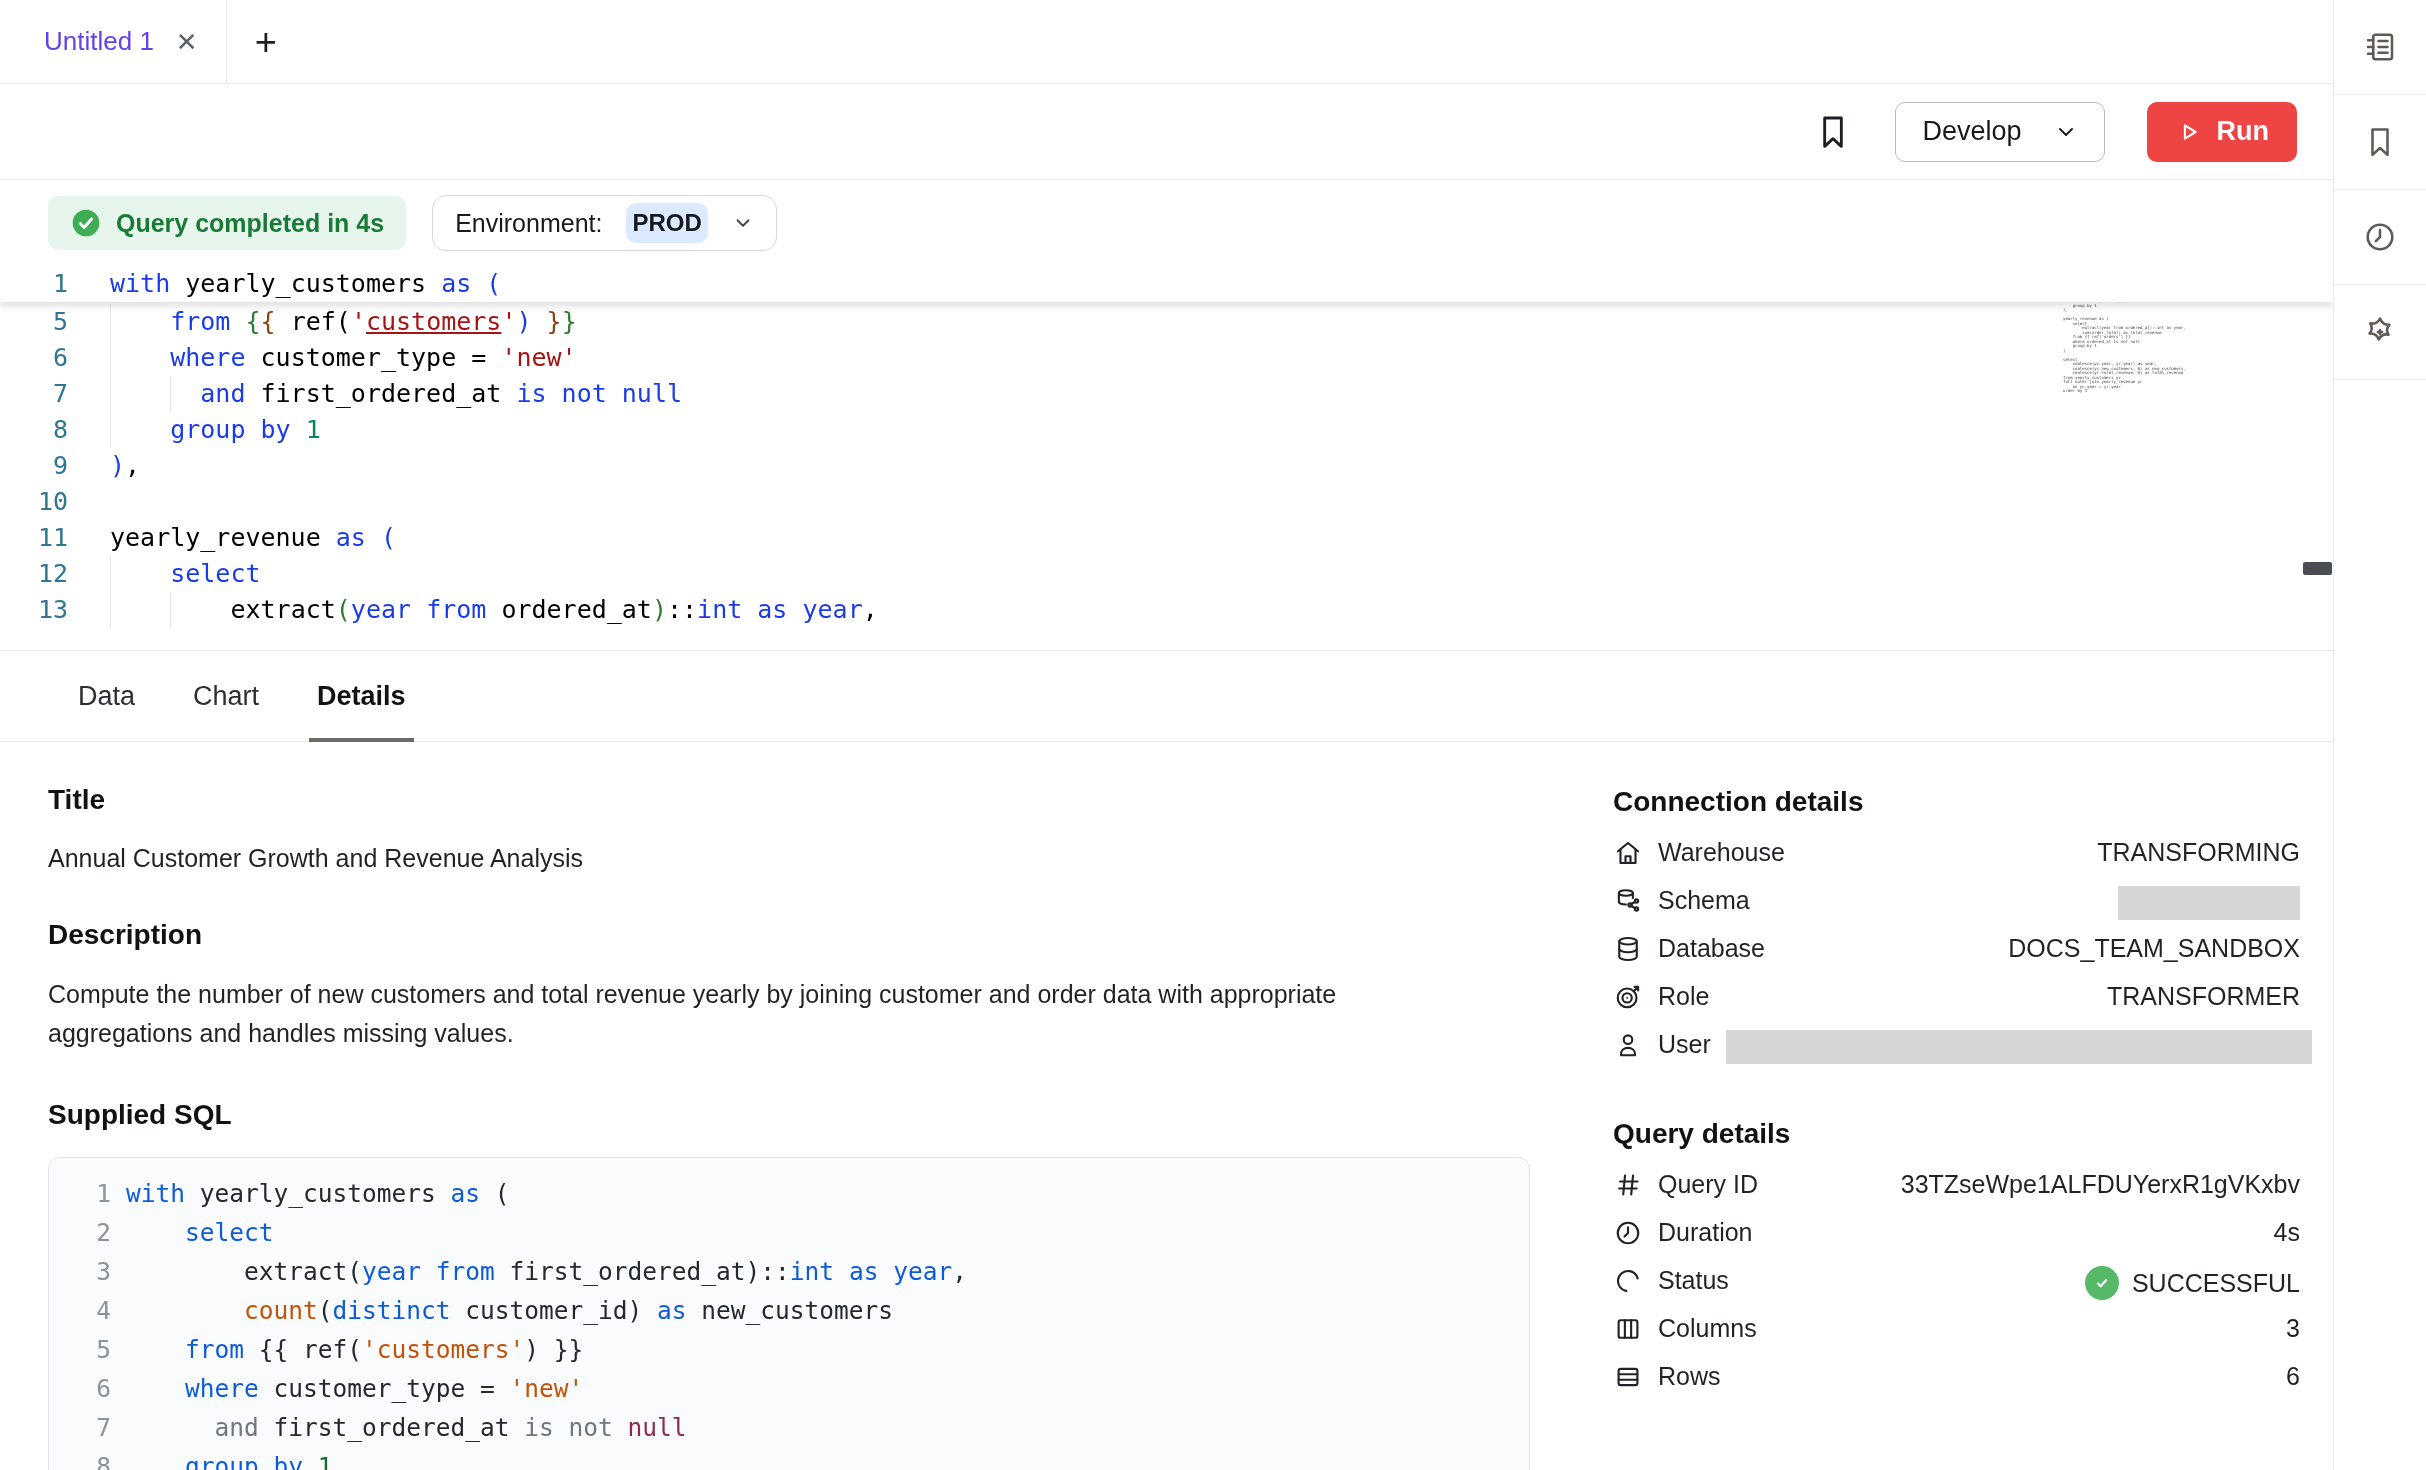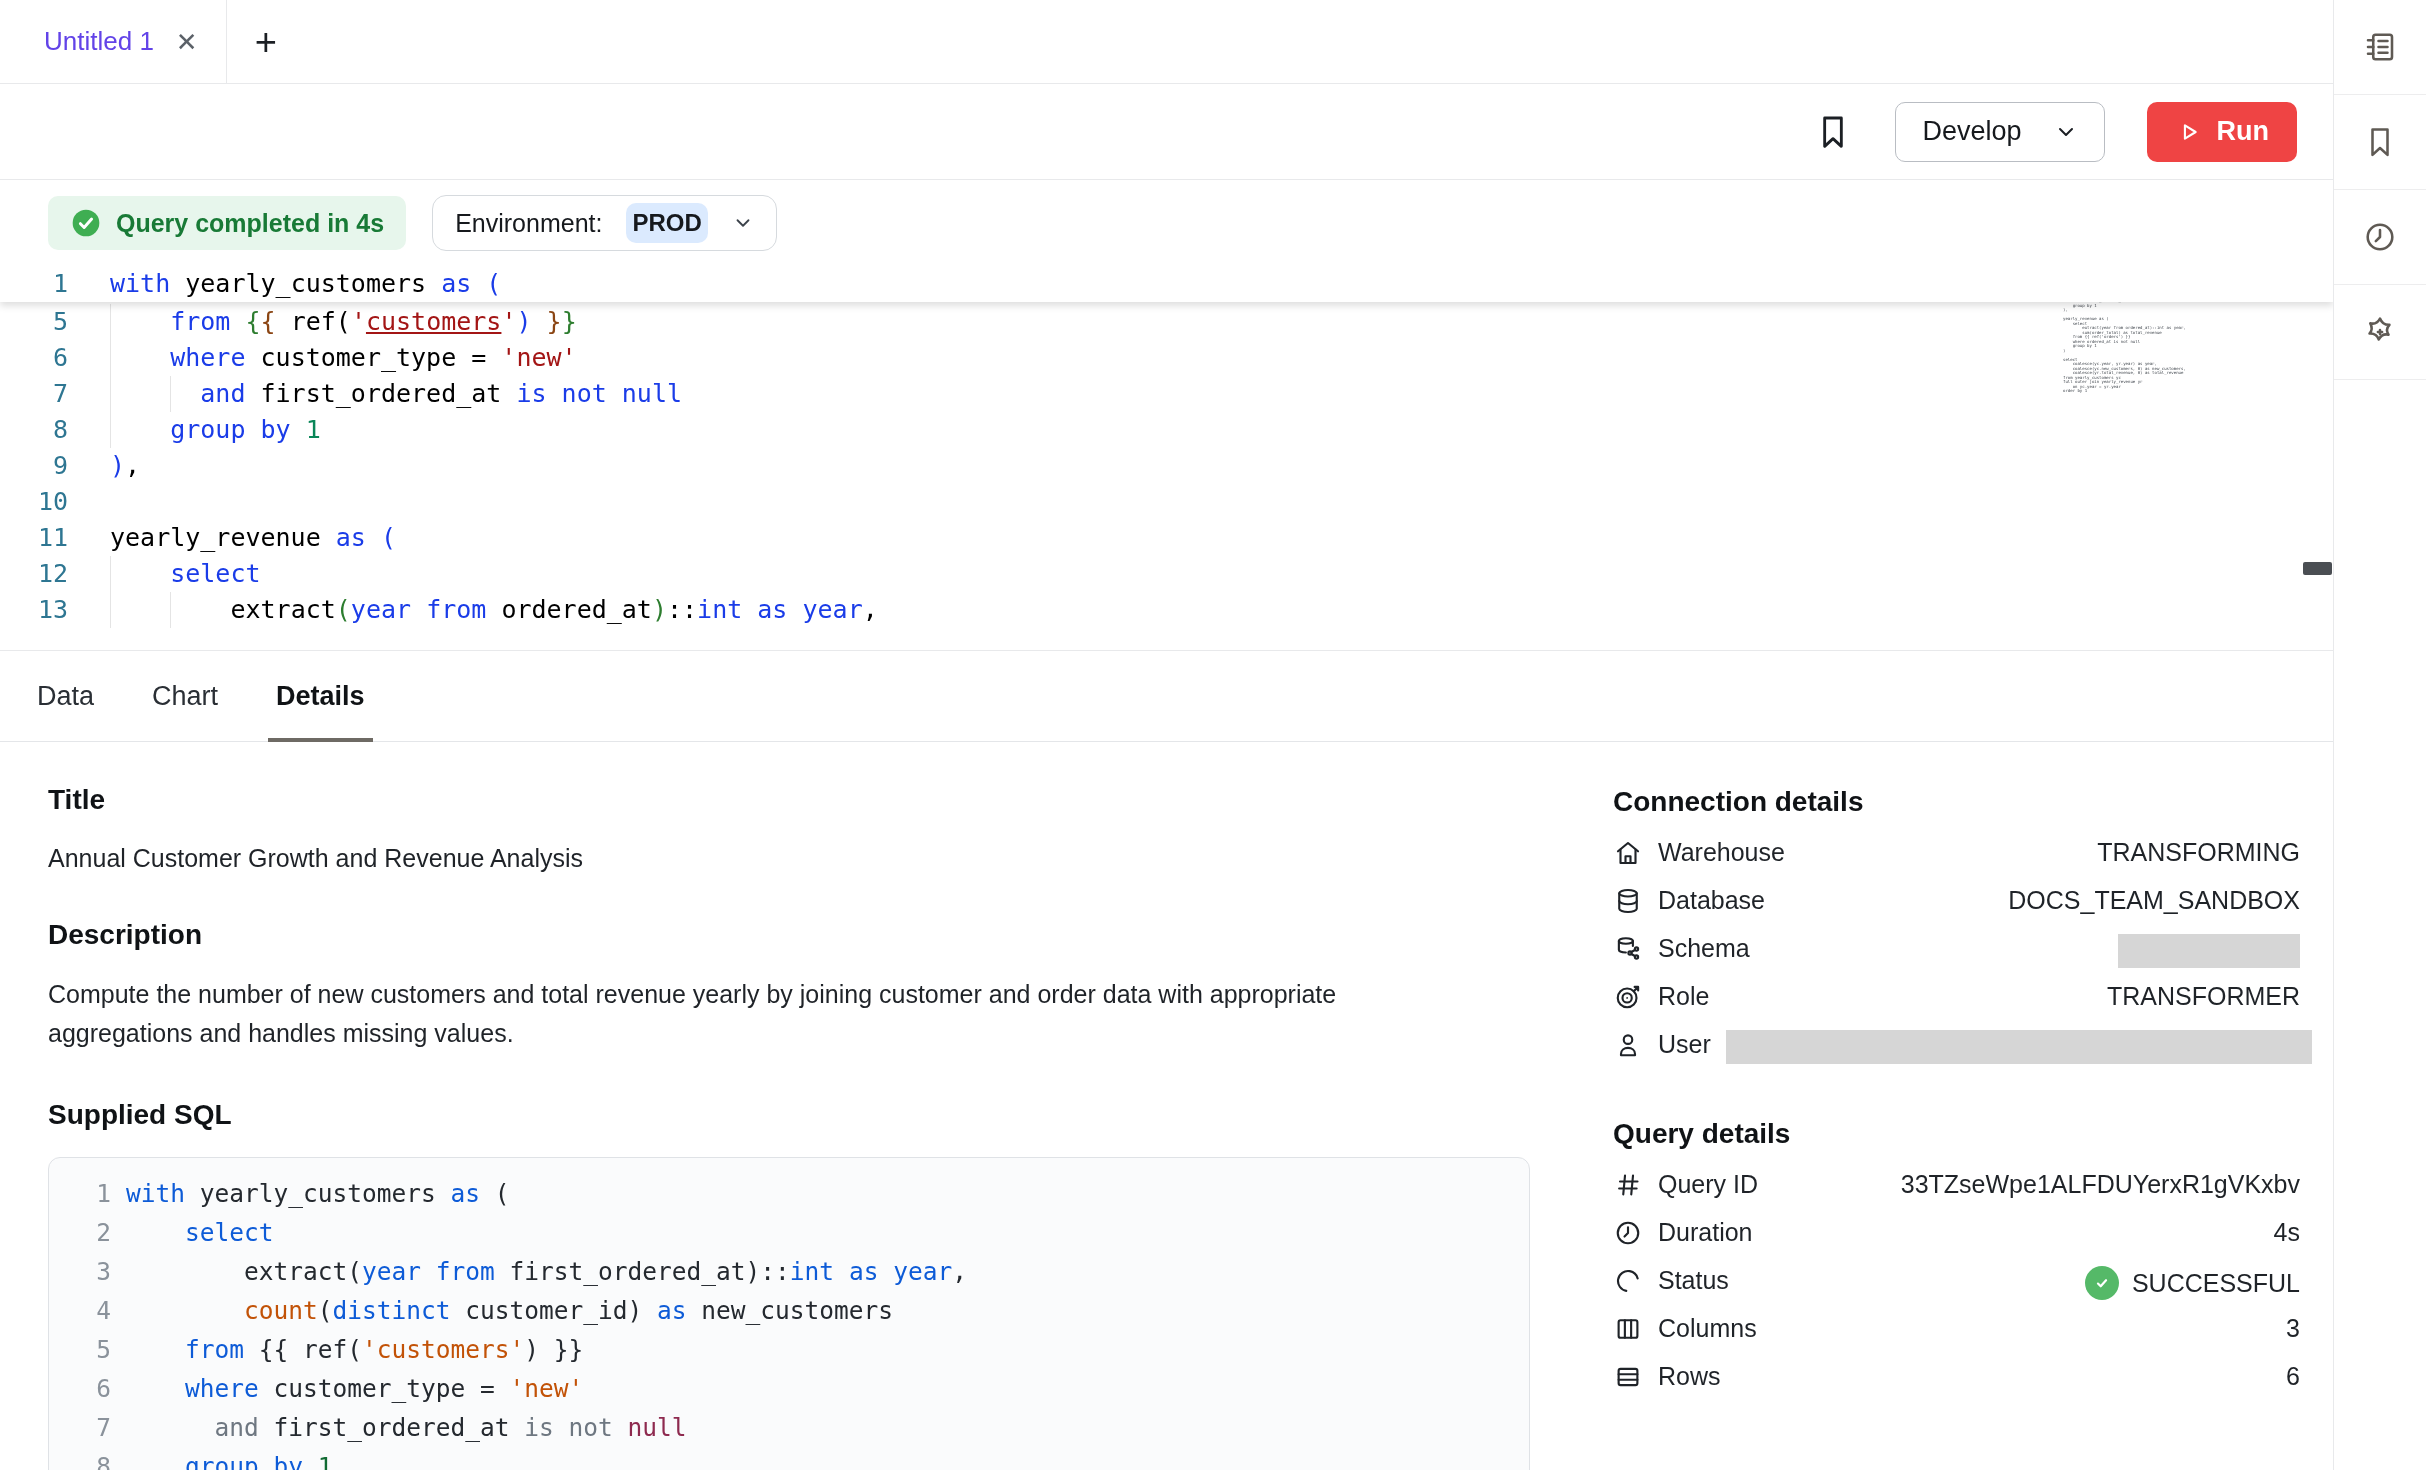--- a/index.html
+++ b/index.html
@@ -32,21 +32,21 @@
   .guide{position:absolute;top:0;bottom:0;width:0;border-left:1px solid #e4e4e4}
   .sticky{position:relative;z-index:2;background:#fff;box-shadow:0 4px 7px rgba(0,0,0,.13)}
   .sticky-wrap{margin-bottom:2px}
   .tk-k{color:#1a3ce8}.tk-d{color:#000}.tk-s{color:#a31515}
   .tk-su{color:#a31515;text-decoration:underline}
   .tk-n{color:#098658}.tk-b1{color:#2d7d2f}.tk-b2{color:#8b4513}
   .minimap{position:absolute;top:6px;right:128px;width:142px;height:126px;font-family:"DejaVu Sans Mono",monospace;font-size:4px;line-height:4.5px;color:#3f454c;overflow:hidden}
   .minimap div{white-space:pre}
   .scroll-handle{position:absolute;top:296px;right:1px;width:29px;height:13px;background:#4a4e53;border-radius:2px}
   
-  .rtabs{height:92px;border-top:1px solid #e8e9eb;border-bottom:1px solid #e4e6e9;display:flex;align-items:center;gap:58px;padding-left:37px;flex:none}
+  .rtabs{height:92px;border-top:1px solid #e8e9eb;border-bottom:1px solid #e4e6e9;display:flex;align-items:center;gap:58px;padding-left:78px;flex:none}
   .rtab{position:relative;height:100%;display:flex;align-items:center;font-size:27px;color:#2a2f35}
   .rtab.active{font-weight:700;color:#101316}
   .rtab.active::after{content:"";position:absolute;left:-8px;right:-8px;bottom:-1px;height:4px;background:#6e6a64}
   
   .details-wrap{flex:1;display:flex;overflow:hidden}
   .left-col{width:1600px;padding:42px 0 0 48px;flex:none}
   .sec-head{font-size:28px;font-weight:700;color:#101316}
   .title-value{margin-top:28px;font-size:25px;color:#1f2328}
   .desc-head{margin-top:46px}
   .desc-text{margin-top:24px;font-size:25px;line-height:39px;color:#1f2328;width:1345px}
@@ -259,38 +259,38 @@
               <svg viewBox="0 0 24 24" class="dicon">
                 <path d="M4 10.6 12 4l8 6.6"></path>
                 <path d="M6 9.3V20h12V9.3"></path>
                 <path d="M10 20v-5.4h4V20"></path>
               </svg>
               <span>Warehouse</span>
               <span class="dvalue">TRANSFORMING</span>
             </div>
             <div class="detail-row">
               <svg viewBox="0 0 24 24" class="dicon">
-                <ellipse cx="12" cy="5.8" rx="7" ry="2.6"></ellipse>
-                <path d="M5 5.8v12.4c0 1.4 3.1 2.6 7 2.6s7-1.2 7-2.6V5.8"></path>
-                <path d="M5 12c0 1.4 3.1 2.6 7 2.6s7-1.2 7-2.6"></path>
-              </svg>
-              <span>Database</span>
-              <span class="dvalue">DOCS_TEAM_SANDBOX</span>
-            </div>
-            <div class="detail-row">
-              <svg viewBox="0 0 24 24" class="dicon">
                 <ellipse cx="10.3" cy="5.6" rx="5.6" ry="2.2"></ellipse>
                 <path d="M4.7 5.6v7c0 1.2 2.5 2.2 5.6 2.2M15.9 5.6v4"></path>
                 <circle cx="13.6" cy="15.2" r="1.3"></circle>
                 <path d="M14.7 14.4l2.8-1.6M14.7 16l2.8 1.6"></path>
                 <circle cx="18.8" cy="12" r="1.3"></circle>
                 <circle cx="18.8" cy="18.4" r="1.3"></circle>
               </svg>
               <span>Schema</span>
               <span class="dvalue"><span class="redact"></span></span>
+            </div>
+            <div class="detail-row">
+              <svg viewBox="0 0 24 24" class="dicon">
+                <ellipse cx="12" cy="5.8" rx="7" ry="2.6"></ellipse>
+                <path d="M5 5.8v12.4c0 1.4 3.1 2.6 7 2.6s7-1.2 7-2.6V5.8"></path>
+                <path d="M5 12c0 1.4 3.1 2.6 7 2.6s7-1.2 7-2.6"></path>
+              </svg>
+              <span>Database</span>
+              <span class="dvalue">DOCS_TEAM_SANDBOX</span>
             </div>
             <div class="detail-row">
               <svg viewBox="0 0 24 24" class="dicon">
                 <circle cx="11.3" cy="12.7" r="7.5"></circle>
                 <circle cx="11.3" cy="12.7" r="3.7"></circle>
                 <circle cx="11.3" cy="12.7" r="0.7" fill="currentColor" stroke="none"></circle>
                 <path d="M16.6 7.4l3.3-3.3M20.1 6.7V3.9h-2.8"></path>
               </svg>
               <span>Role</span>
               <span class="dvalue">TRANSFORMER</span>

